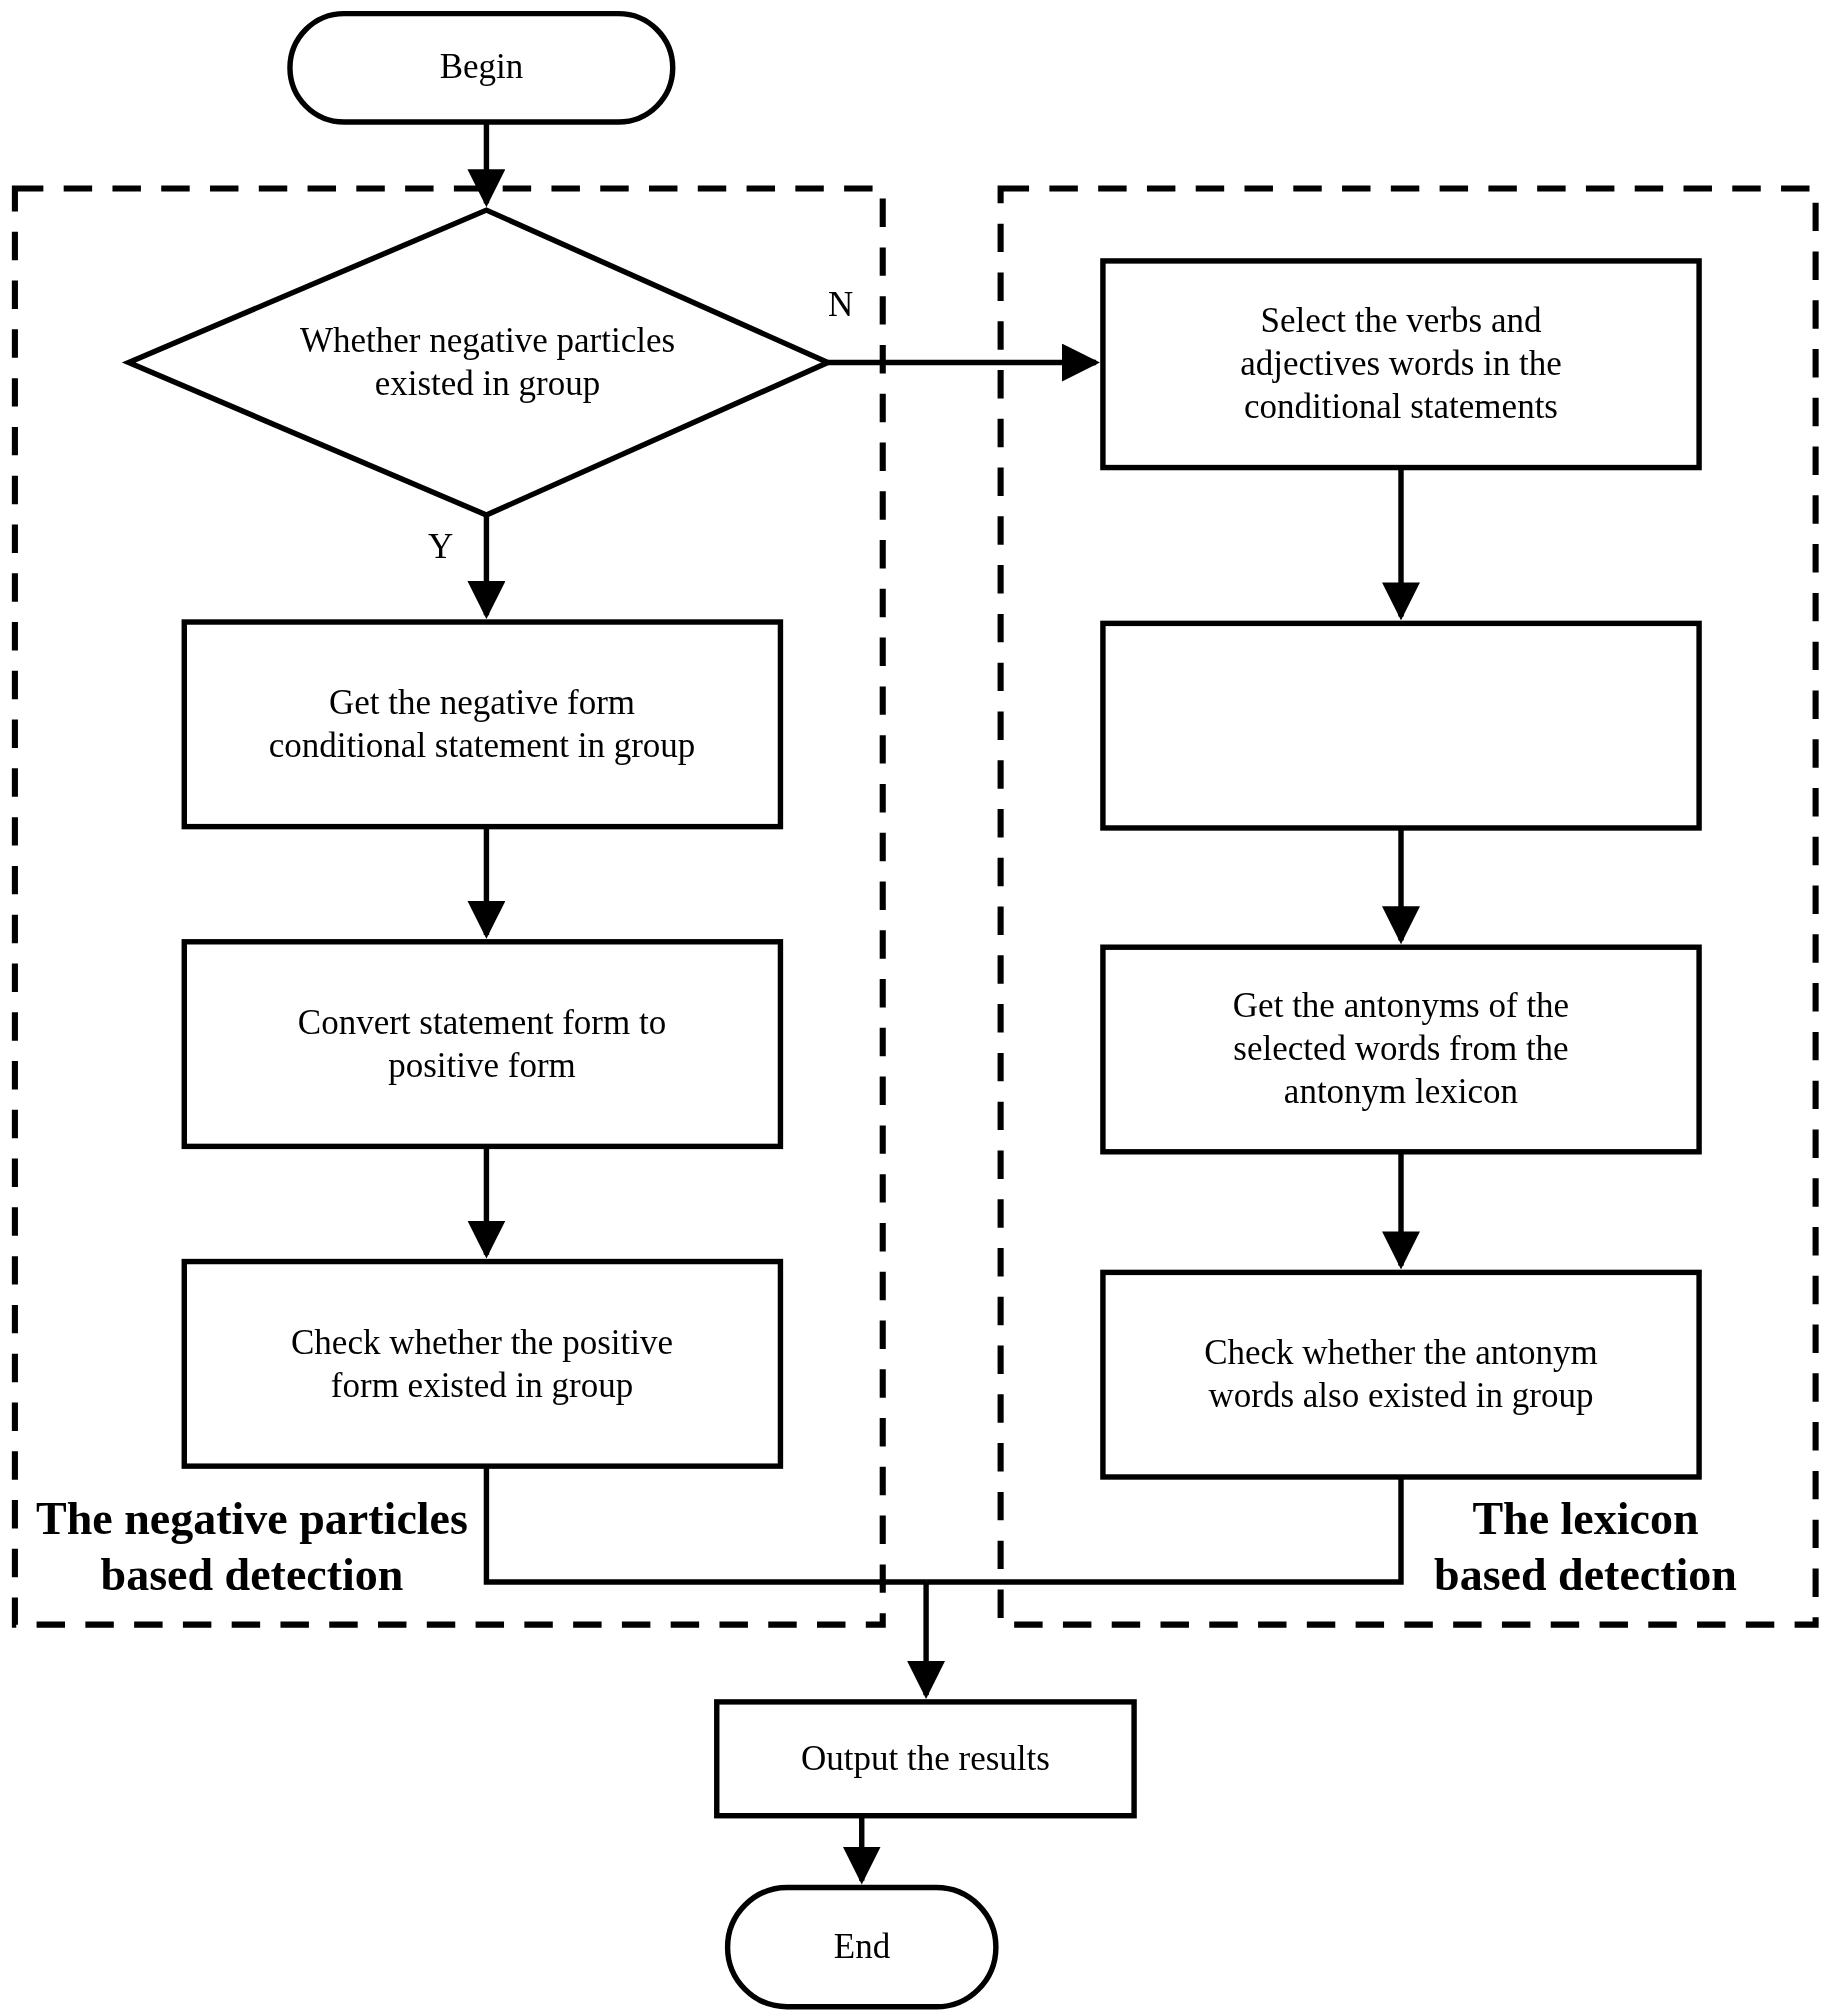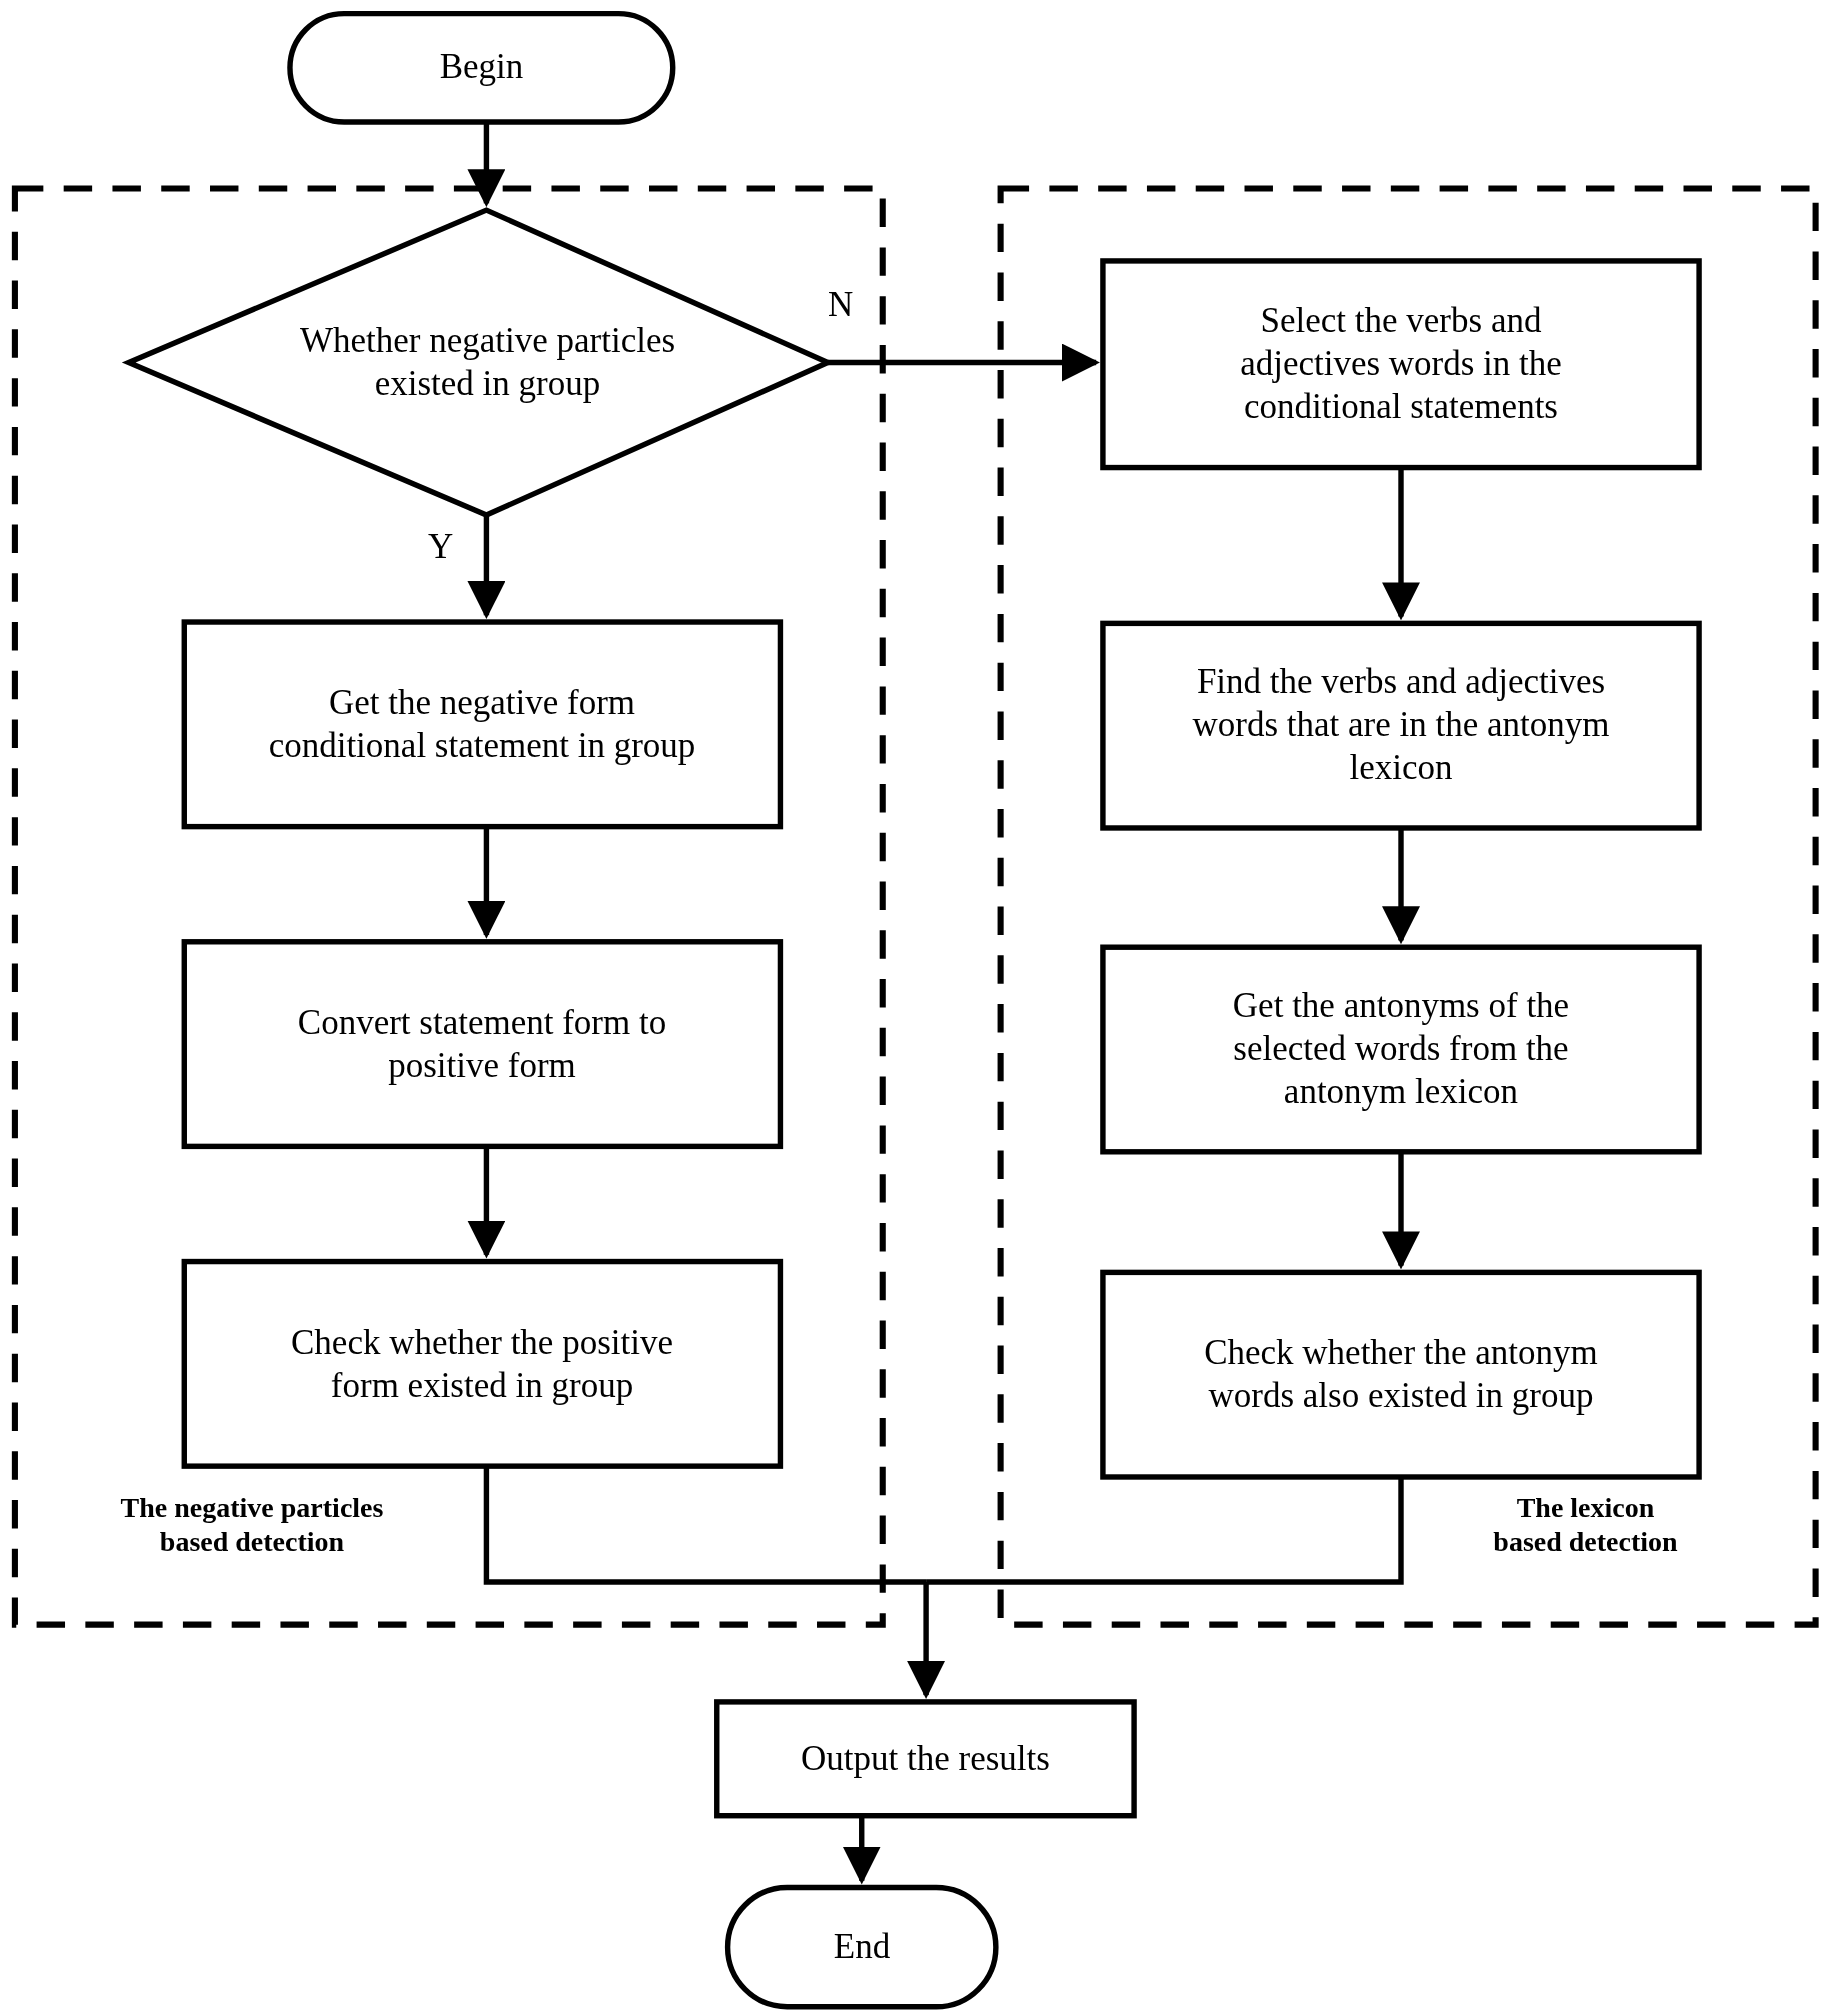--- a/index.html
+++ b/index.html
@@ -23,21 +23,21 @@
     line-height:1.22;
     font-size:35px;
     font-family:"Liberation Serif","DejaVu Serif",serif;
     color:#000;
     pointer-events:none;
     white-space:pre-line;
   }
   .group-label{
     position:absolute;
     font-weight:bold;
-    font-size:28px;
+    font-size:46px;
     line-height:1.22;
     text-align:center;
     font-family:"Liberation Serif","DejaVu Serif",serif;
     white-space:pre-line;
   }
   .branch-label{
     position:absolute;
     font-size:35px;
     font-family:"Liberation Serif","DejaVu Serif",serif;
   }
@@ -105,23 +105,20 @@
   <div class="node-text" style="left:184px; top:942px; width:596px; height:205px;">Convert statement form to
 positive form</div>
 
   <div class="node-text" style="left:1103px; top:261px; width:596px; height:207px;">Select the verbs and
 adjectives words in the
 conditional statements</div>
 
   <div class="node-text" style="left:184px; top:1262px; width:596px; height:205px;">Check whether the positive
 form existed in group</div>
 
-  <div class="node-text" style="left:1103px; top:623px; width:596px; height:205px;">Find the verbs and adjectives
-words that are in the antonym
-lexicon</div>
 
   <div class="node-text" style="left:1103px; top:947px; width:596px; height:205px;">Get the antonyms of the
 selected words from the
 antonym lexicon</div>
 
   <div class="node-text" style="left:1103px; top:1272px; width:596px; height:205px;">Check whether the antonym
 words also existed in group</div>
 
   <div class="node-text" style="left:717px; top:1702px; width:417px; height:114px;">Output the results</div>
 

